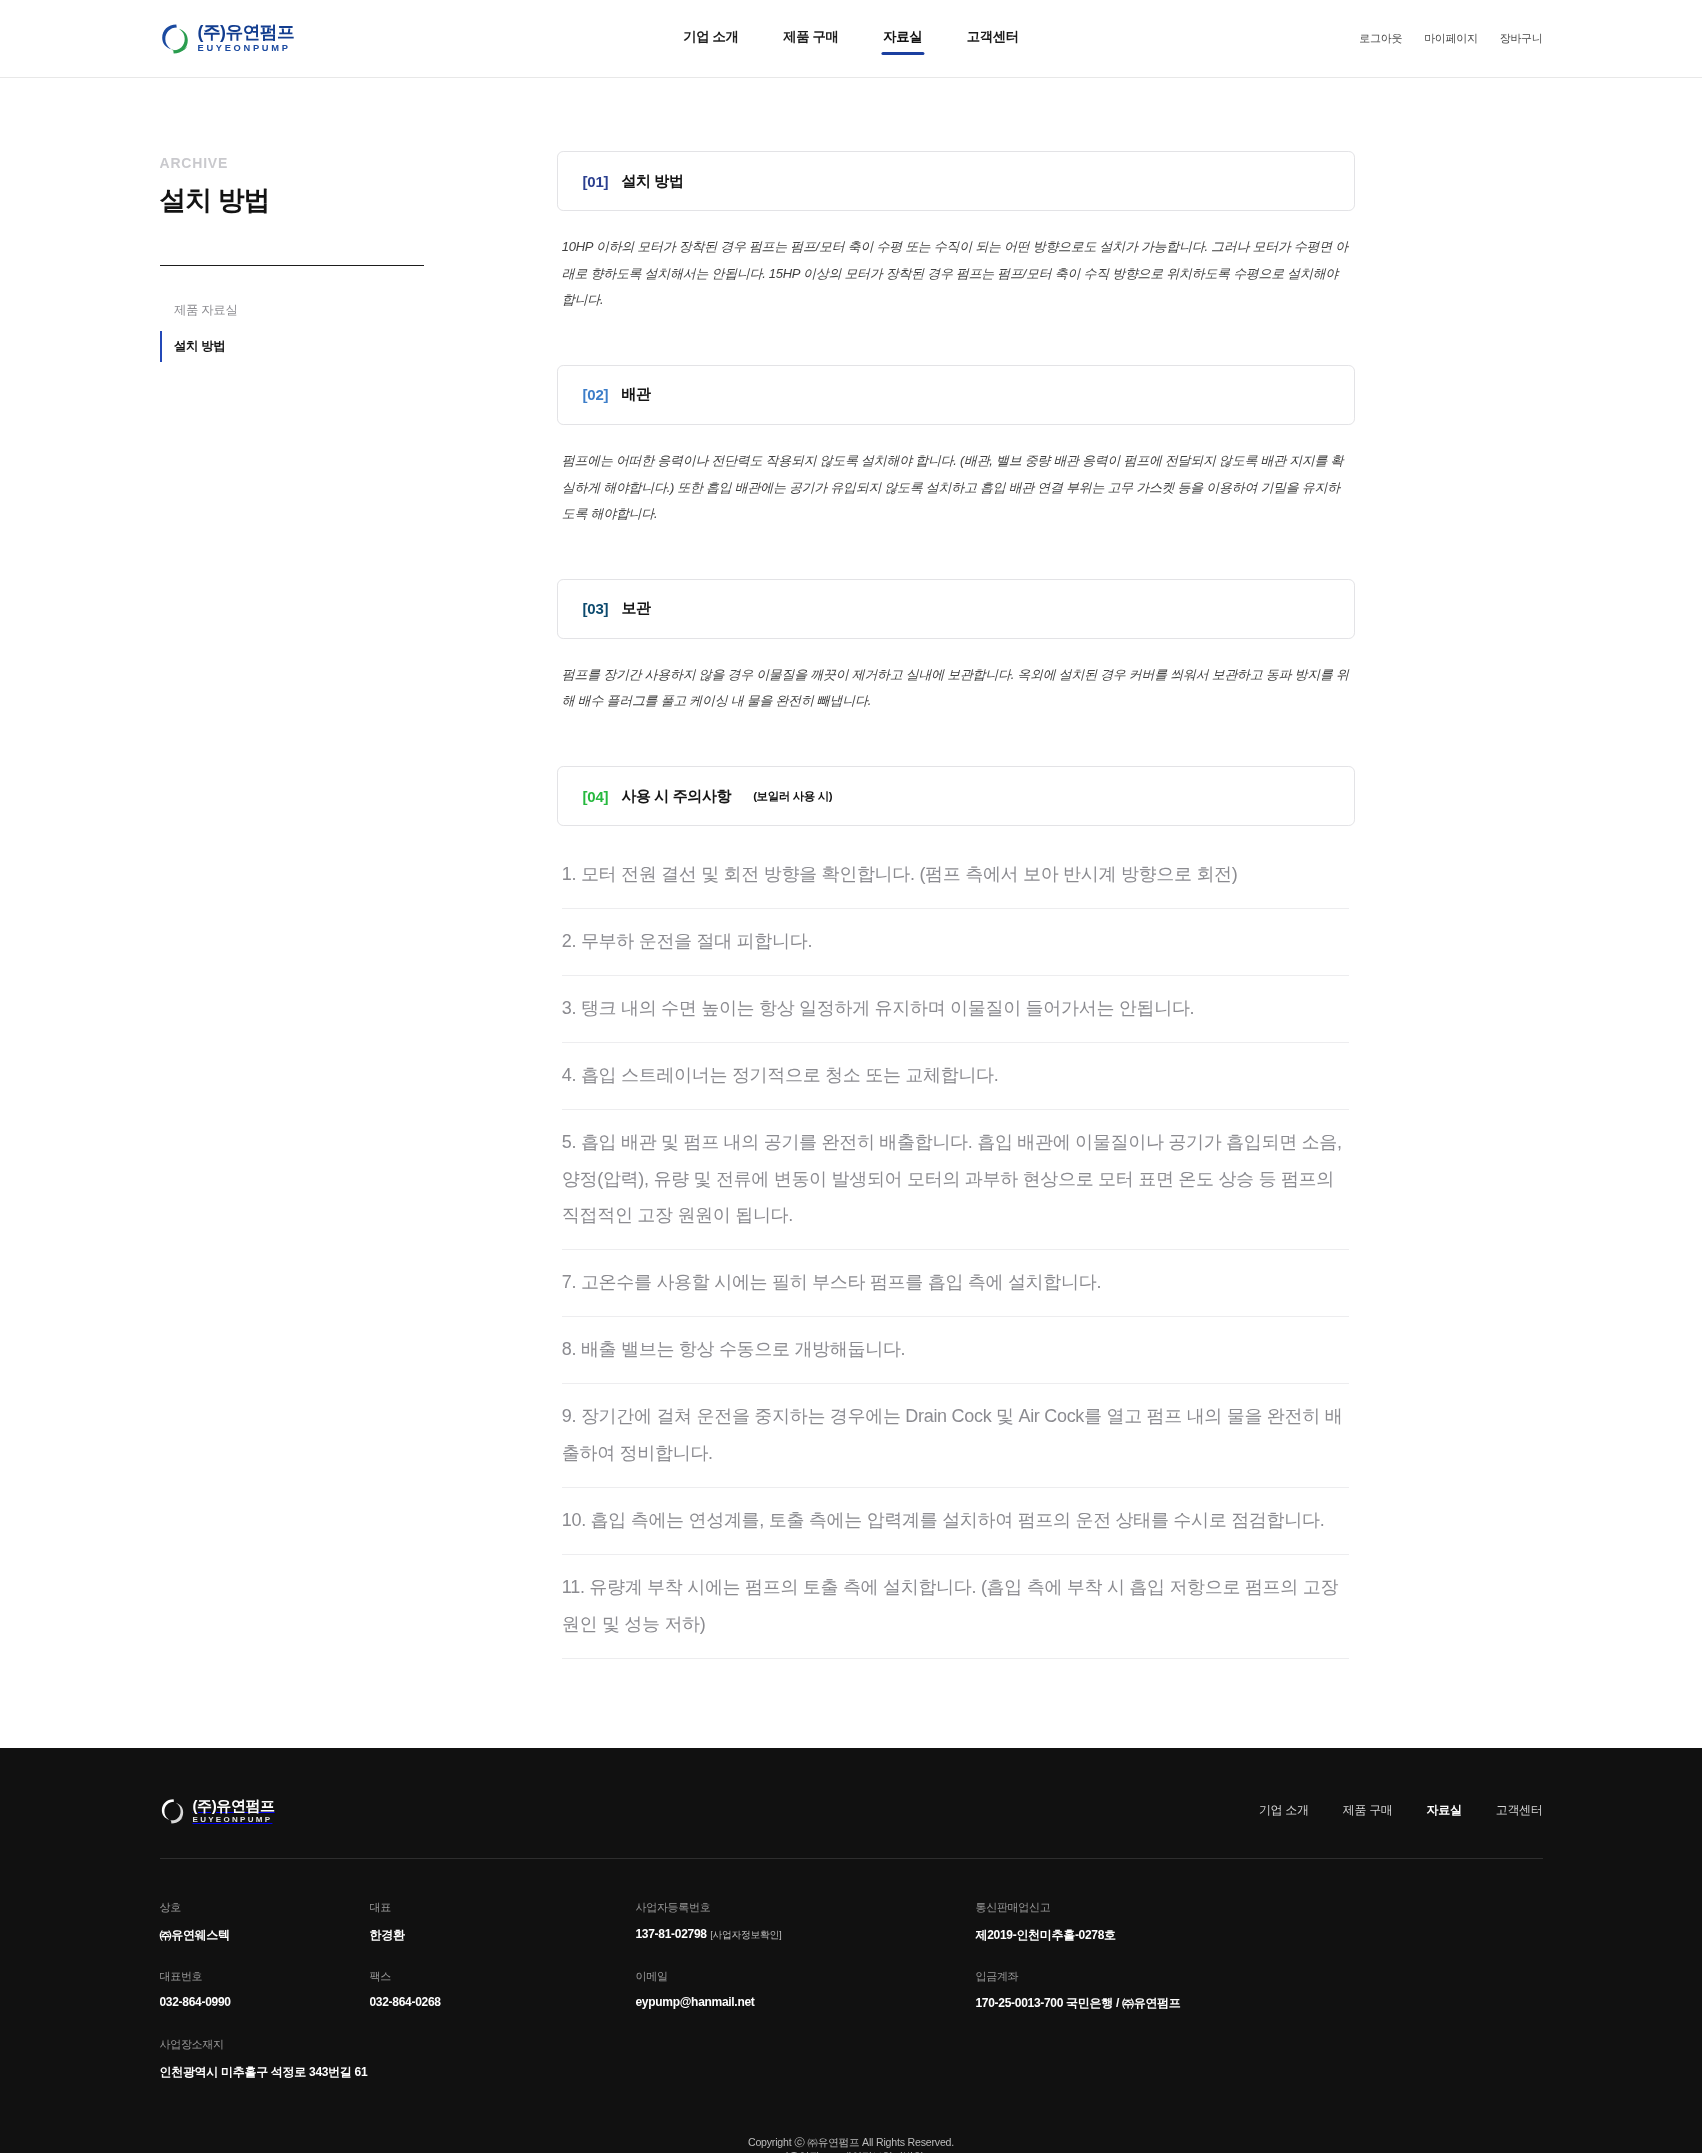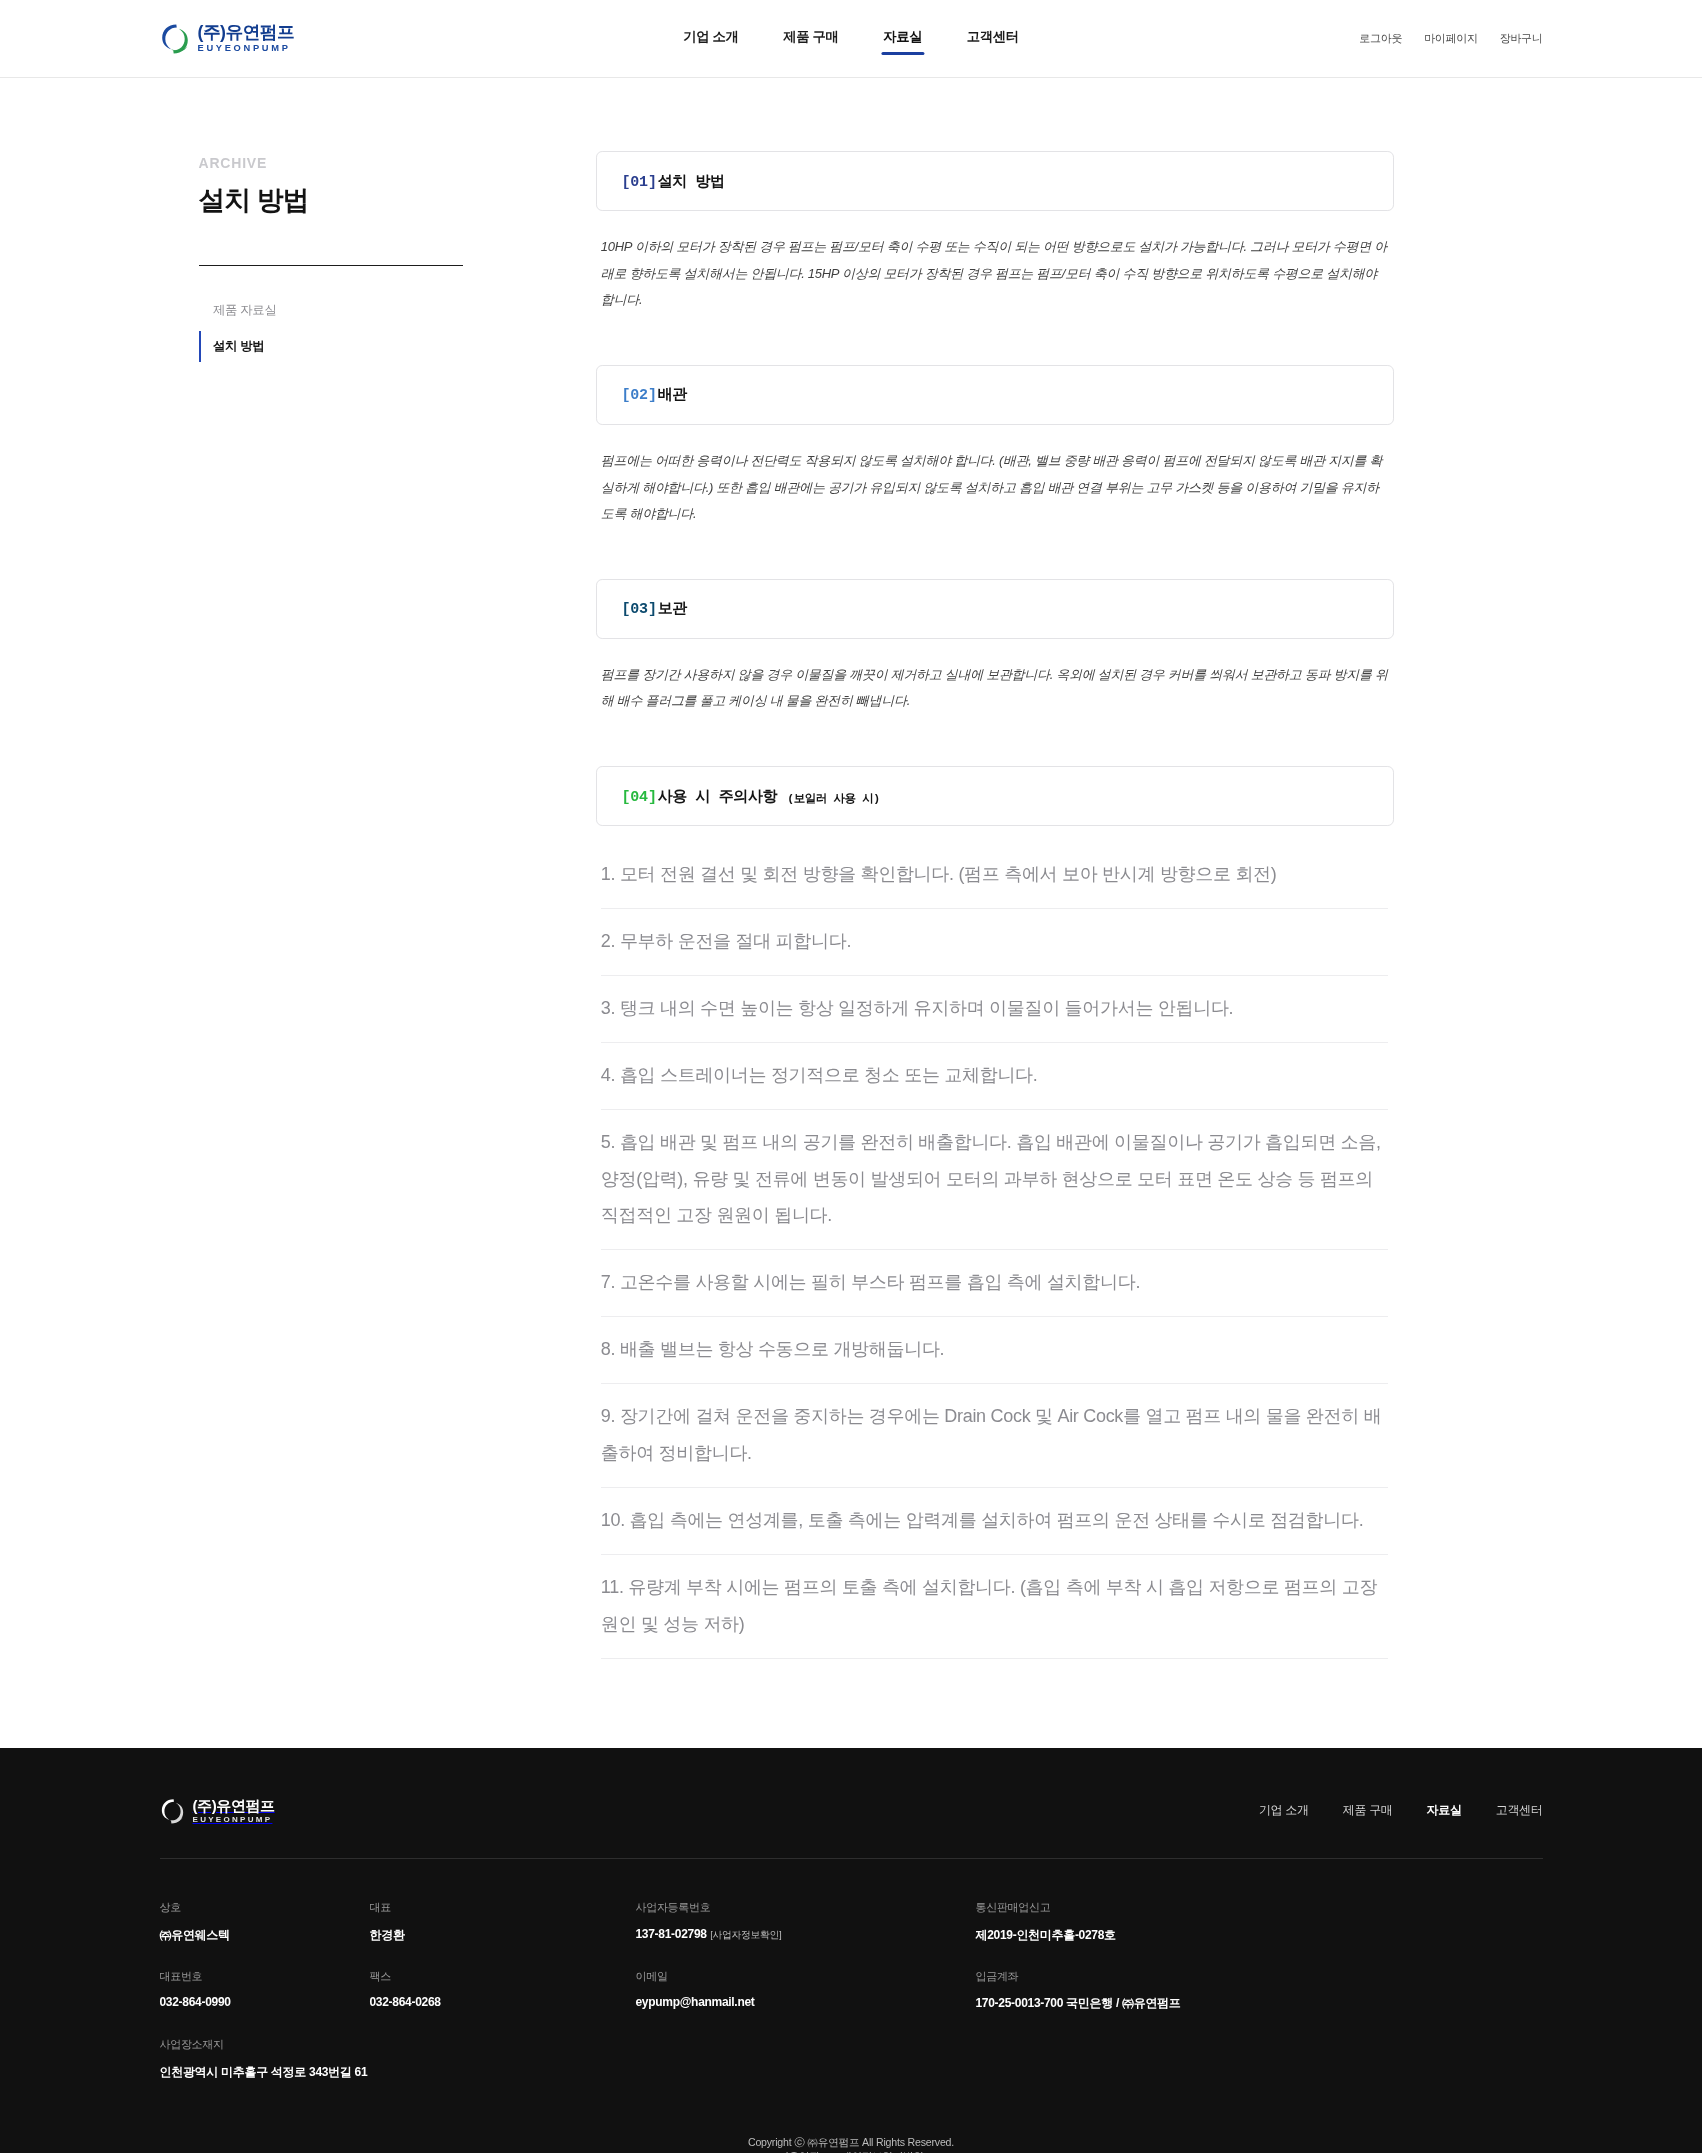--- a/index.html
+++ b/index.html
@@ -101,21 +101,21 @@
   .page-wrap {
     width: 1383px;
     margin: 0 auto;
     display: flex;
     align-items: flex-start;
     padding-top: 73px;
     padding-bottom: 89px;
   }
 
   
-  .sidebar { width: 266px; flex: 0 0 266px; padding-top: 3.5px; margin-left: 39px; }
+  .sidebar { width: 266px; flex: 0 0 266px; padding-top: 3.5px; }
   .archive-eyebrow {
     font-size: 14px;
     font-weight: 700;
     letter-spacing: 0.8px;
     color: #c9c9cd;
   }
   .archive-title {
     font-size: 26.6px;
     font-weight: 700;
     color: #131313;
@@ -151,23 +151,22 @@
     margin-left: 131px;
     max-width: 798px;
   }
 
   .section-card {
     border: 0.9px solid #e3e3e6;
     border-radius: 6.2px;
     background: #fff;
     padding: 19.5px 25px;
     display: flex;
-    align-items: flex-end;
-    gap: 1px;
-    font-family: Liberation Mono, monospace;
+    align-items: center;
+    gap: 13px;
   }
   .section-num {
     font-size: 15px;
     font-weight: 700;
     letter-spacing: -0.2px;
   }
   .section-name {
     font-size: 15px;
     font-weight: 700;
     color: #141414;

